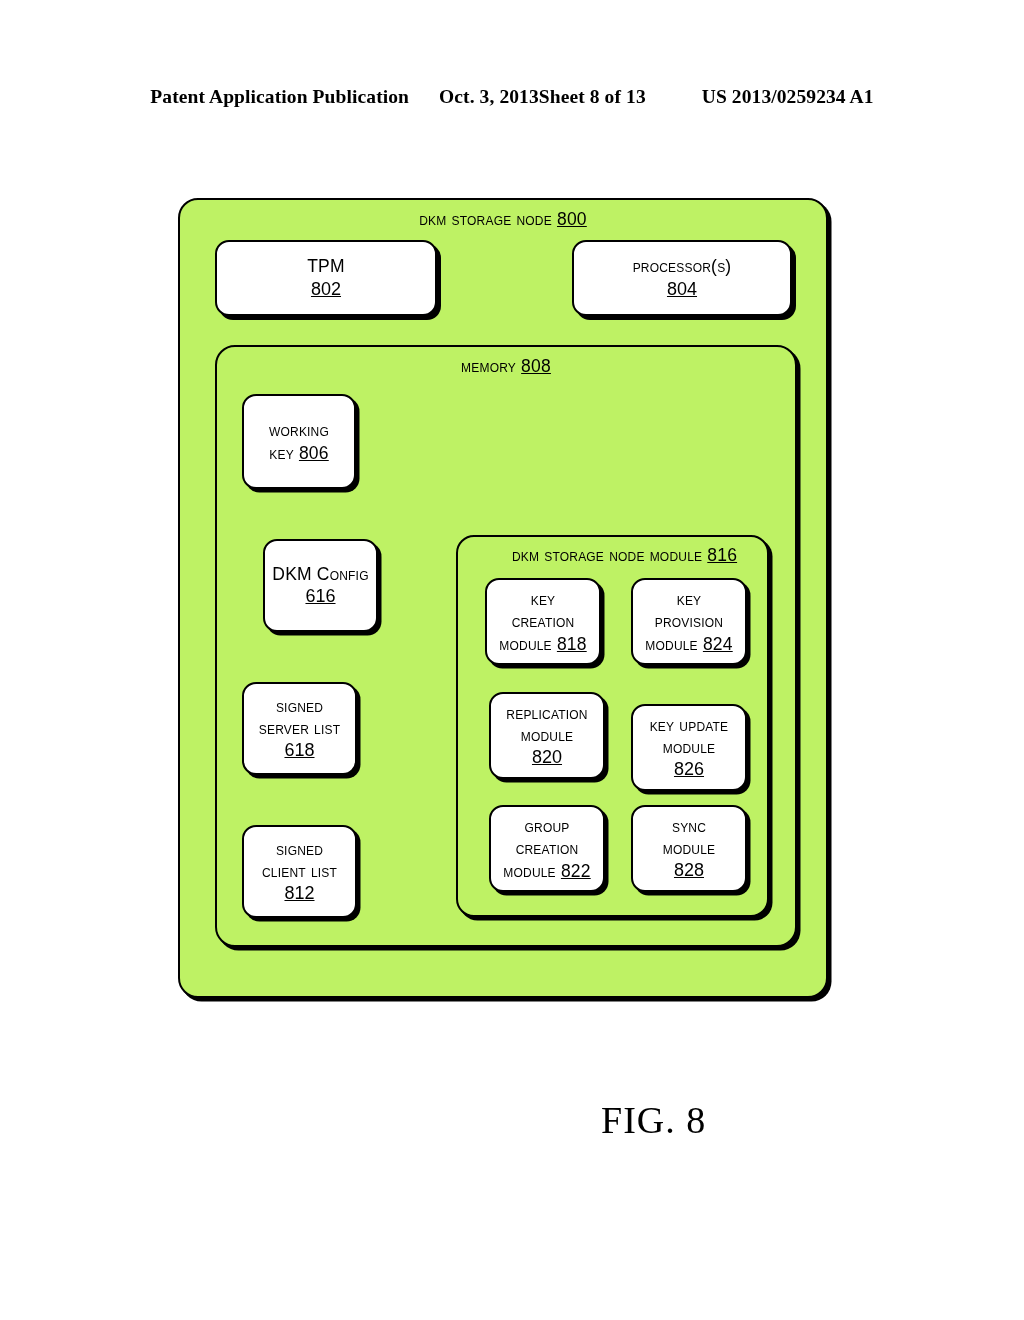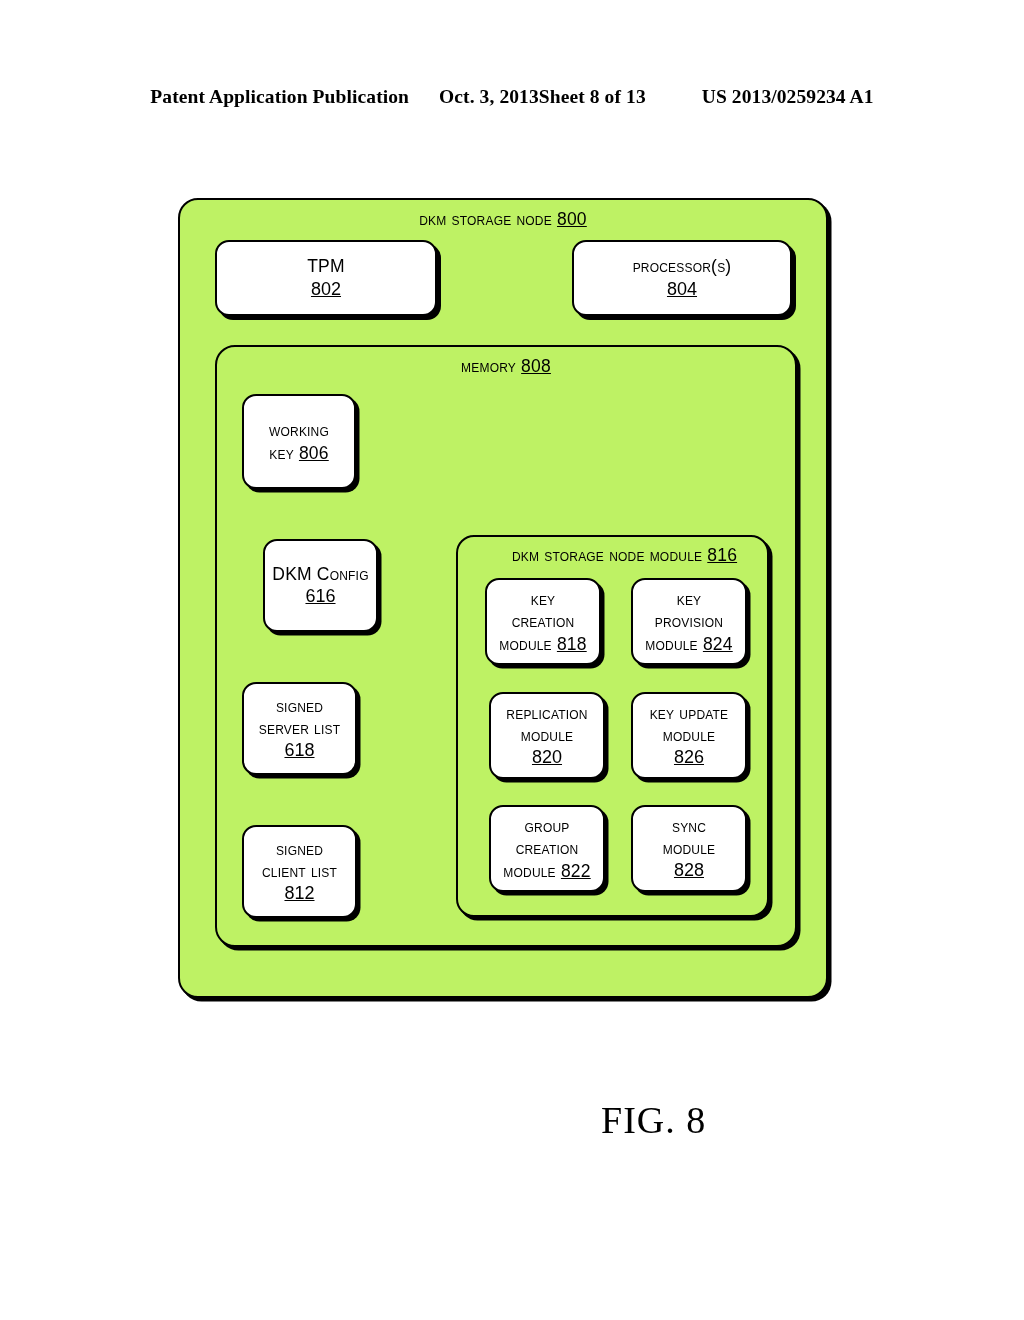--- a/index.html
+++ b/index.html
@@ -222,21 +222,21 @@
       </div>
 
       <div class="pbox thin" style="left:31px; top:155px; width:116px; height:87px;">
         <div class="boxlabel">
           <div class="line sc">Replication</div>
           <div class="line sc">Module</div>
           <div class="numline">820</div>
         </div>
       </div>
 
-      <div class="pbox thin" style="left:173px; top:155px; width:116px; height:87px;">
+      <div class="pbox thin" style="left:173px; top:167px; width:116px; height:87px;">
         <div class="boxlabel">
           <div class="line sc">Key Update</div>
           <div class="line sc">Module</div>
           <div class="numline">826</div>
         </div>
       </div>
 
       <div class="pbox thin" style="left:31px; top:268px; width:116px; height:87px;">
         <div class="boxlabel">
           <div class="line sc">Group</div>

